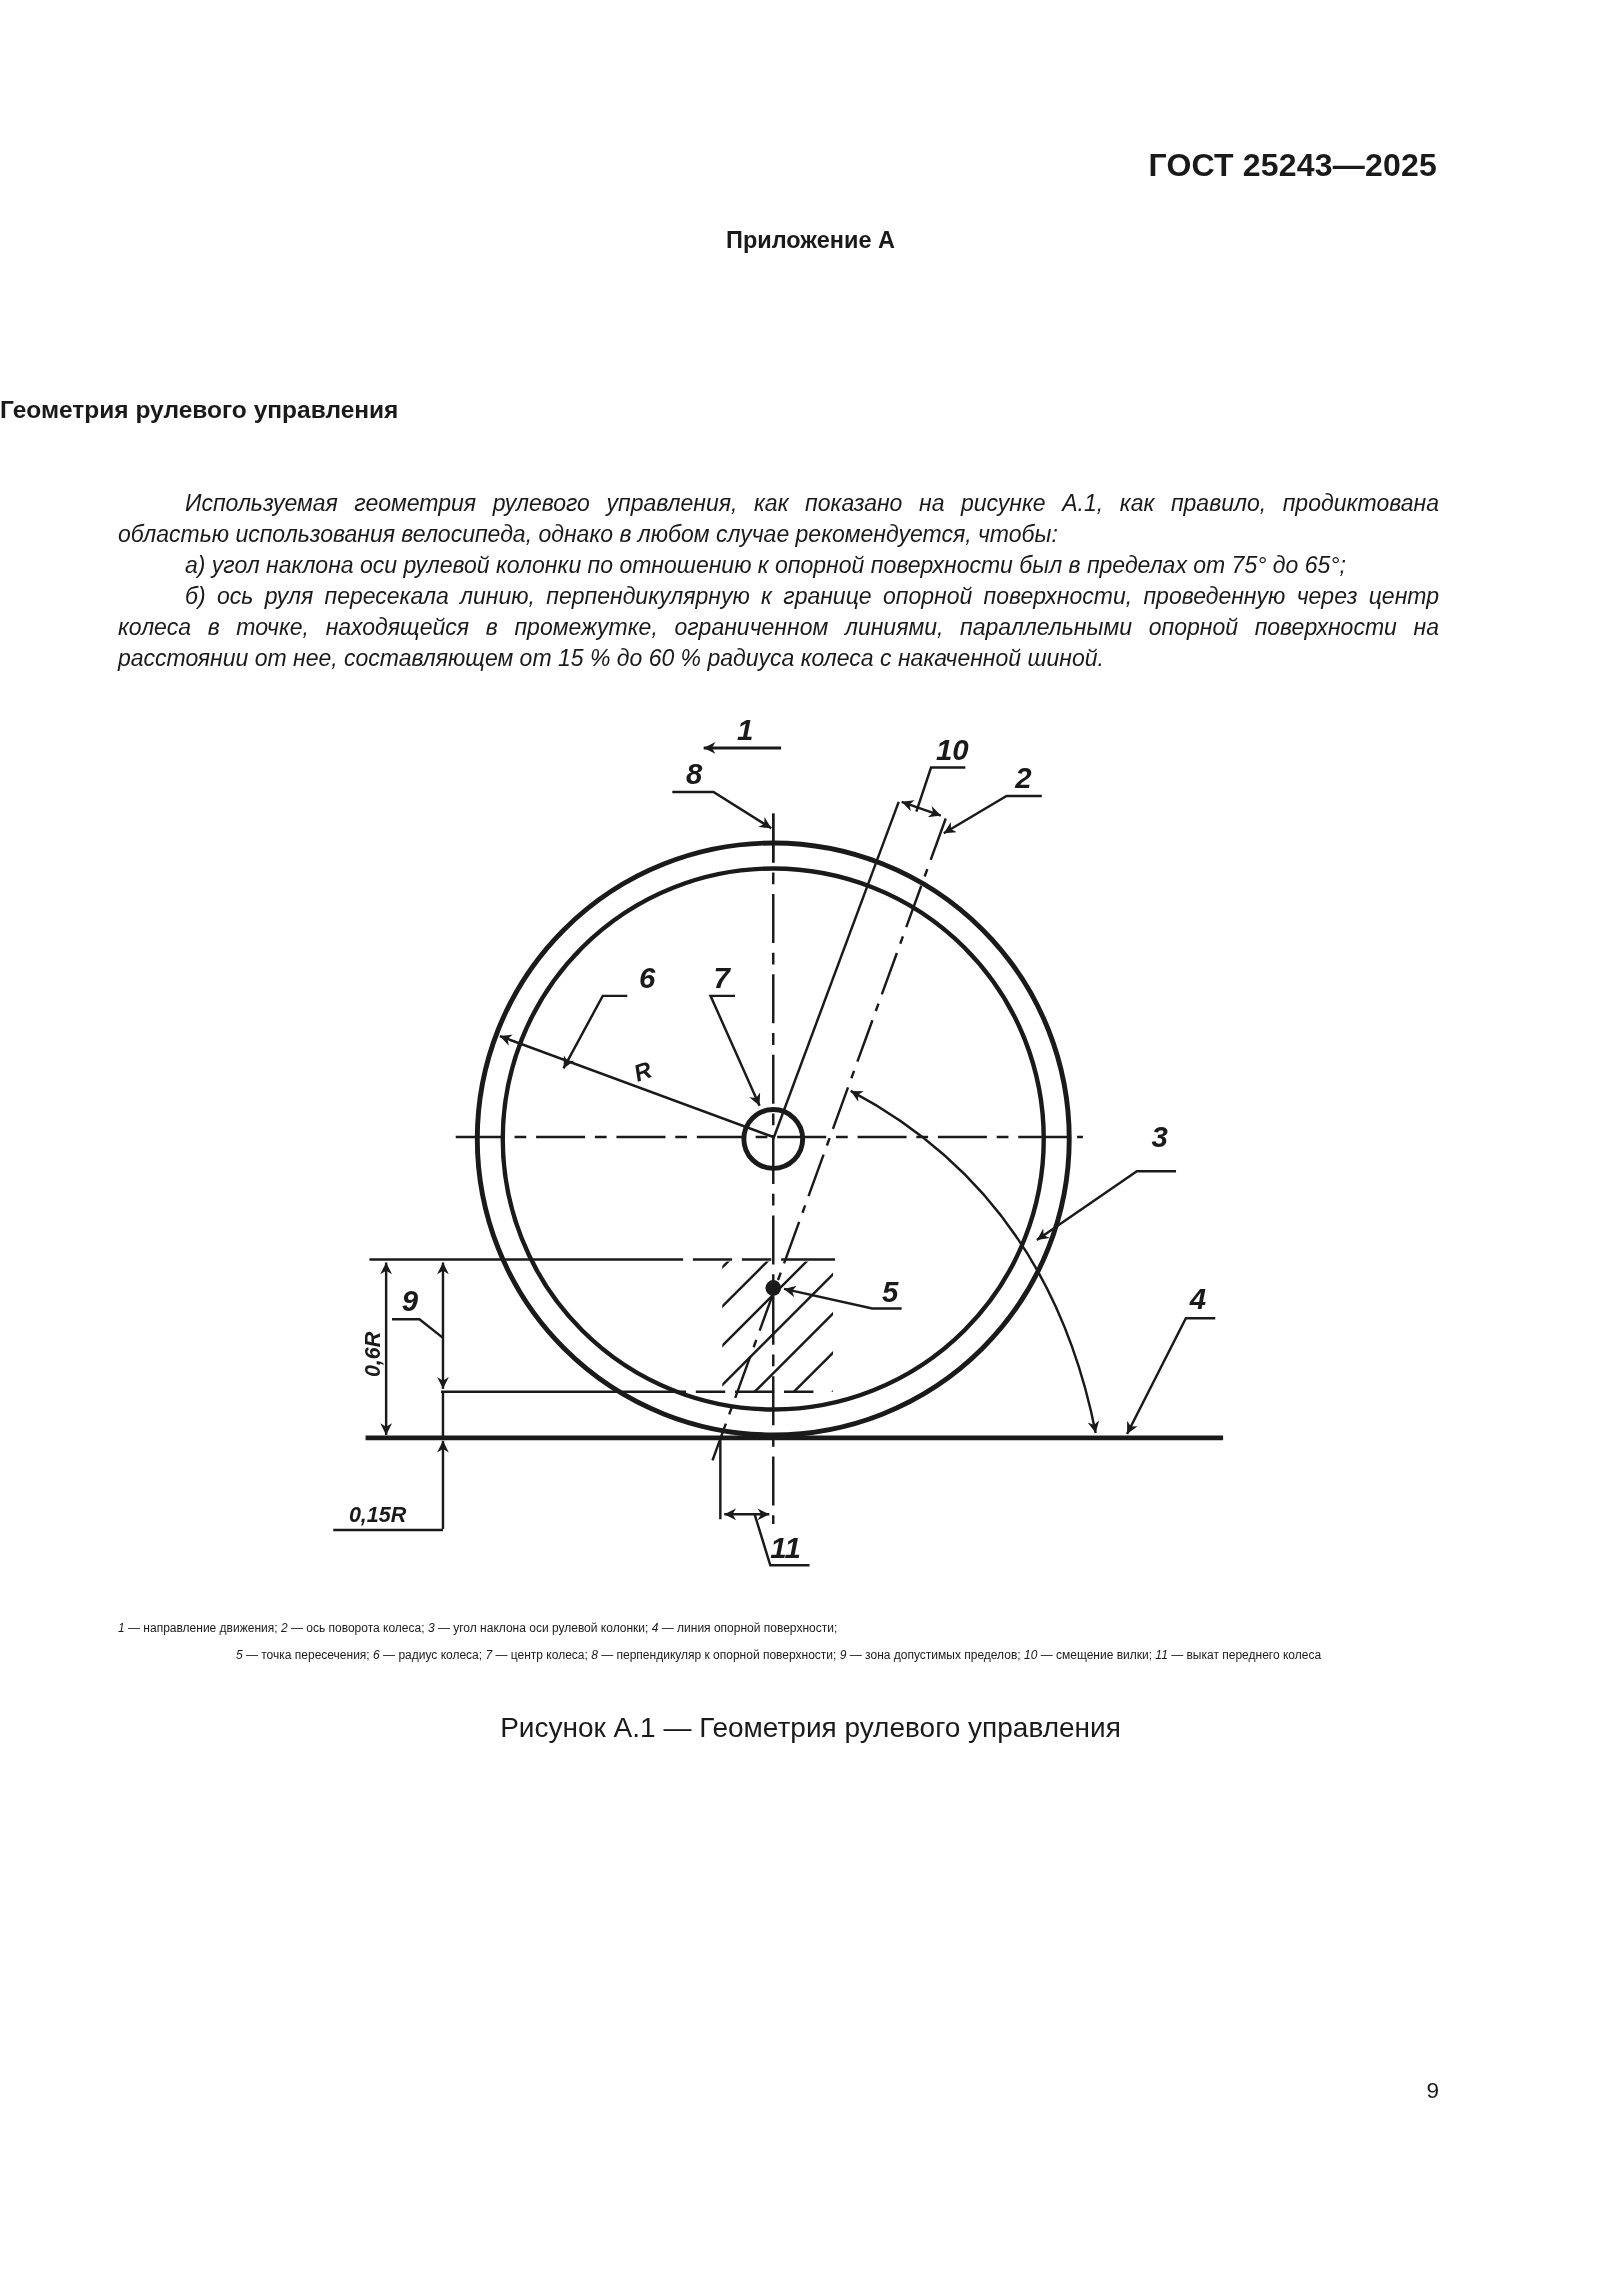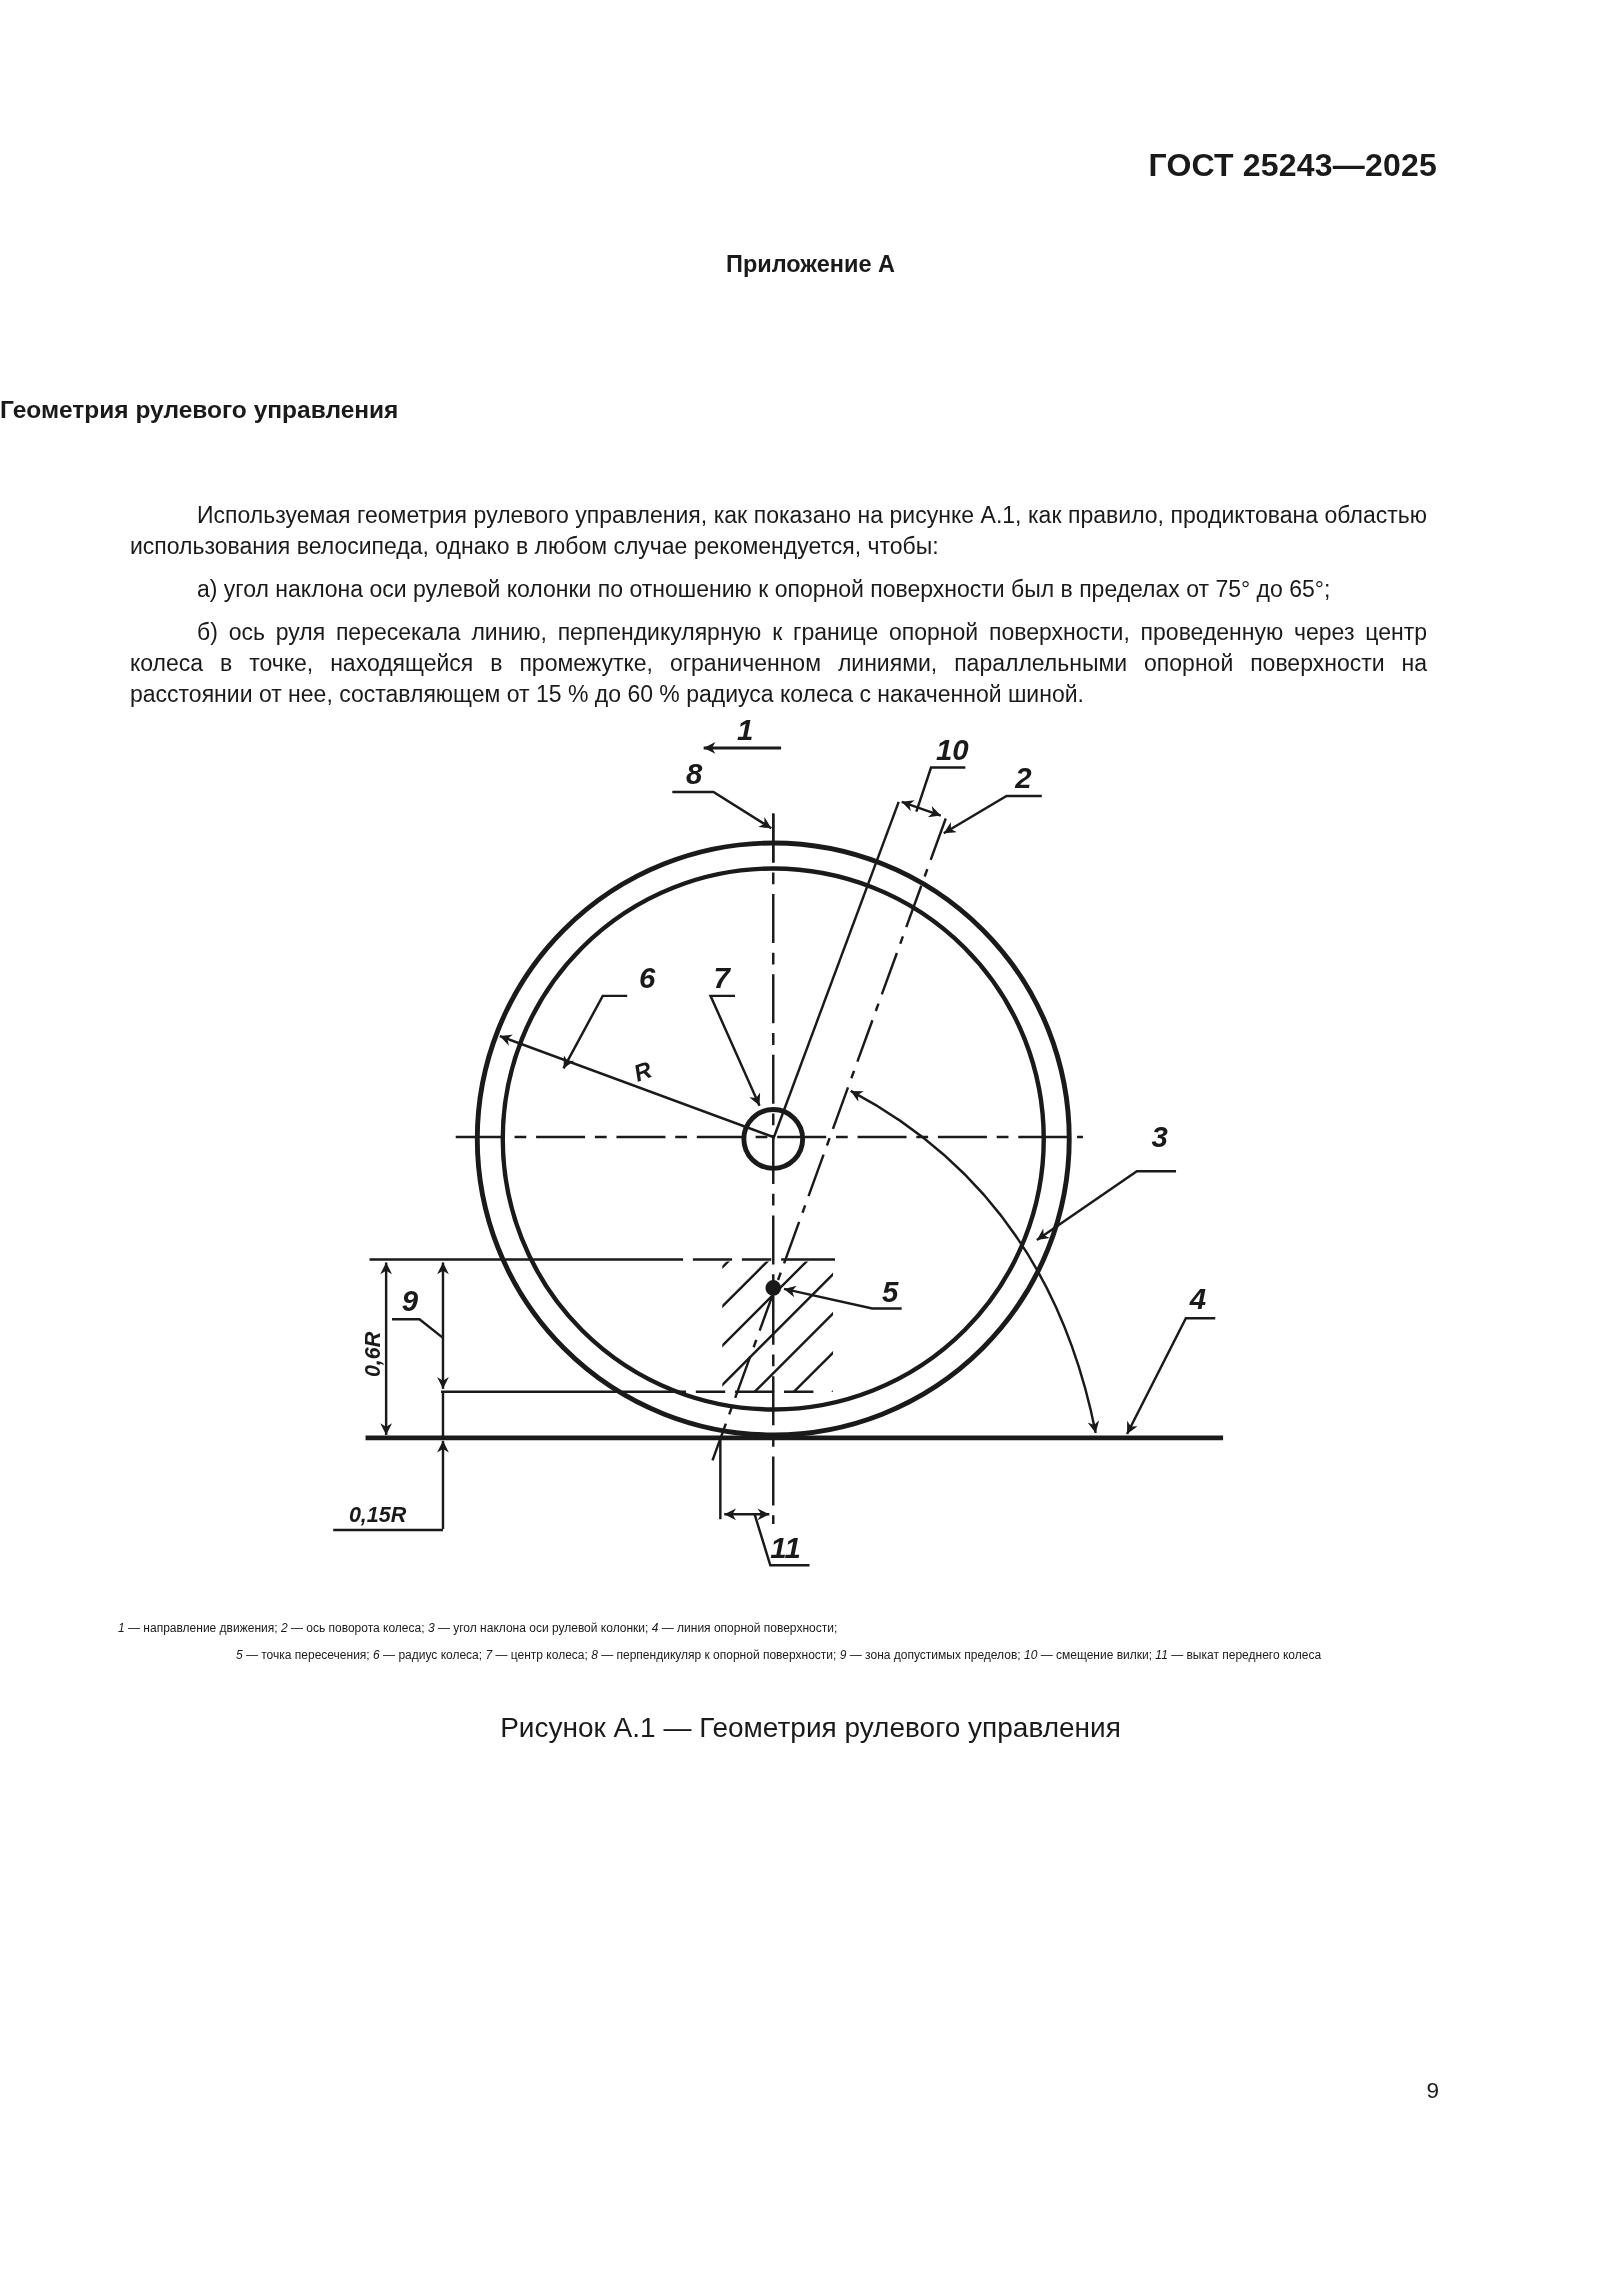--- a/index.html
+++ b/index.html
@@ -1,21 +1,21 @@
 <!DOCTYPE html>
 <html><head>
 <meta charset="utf-8">
 <style>
   html, body { margin:0; padding:0; background:#ffffff; }
   body { width:1621px; height:2293px; position:relative; font-family:"Liberation Sans", sans-serif; color:#1a1a1a; }
   .doc-code { position:absolute; top:147px; right:184px; font-weight:bold; font-size:32px; letter-spacing:0.2px; }
-  .appendix { position:absolute; top:225px; left:0; width:1621px; text-align:center; font-weight:bold; font-size:23.5px; line-height:31px;margin-top:24px; }
+  .appendix { position:absolute; top:225px; left:0; width:1621px; text-align:center; font-weight:bold; font-size:23.5px; line-height:31px; }
   .section-title { position:absolute; top:396px; left:0; width:1621px; font-weight:bold; font-size:24.5px; }
   .body-text { position:absolute; top:488px; left:118px; width:1321px; font-size:23px; line-height:31px; text-align:justify; }
-  .body-text p { margin:12px; }
+  .body-text p { margin:0;font-style:italic; }
   .indent { text-indent:67px; }
   .figure { position:absolute; top:686px; left:0; width:1621px; height:902px; }
   .legend { position:absolute; top:1615px; left:118px; width:1321px; font-size:12px; line-height:26.5px; text-align:center; }
   .legend .l1 { text-align:left; white-space:nowrap; }
   .legend i { font-style:italic; }
   .caption { position:absolute; top:1712px; left:0; width:1621px; text-align:center; font-size:28px; }
   .page-num { position:absolute; top:2078px; right:182px; font-size:22.5px; }
   svg text { font-family:"Liberation Sans", sans-serif; font-style:italic; font-weight:bold; fill:#1a1a1a; }
 </style>
 </head>

